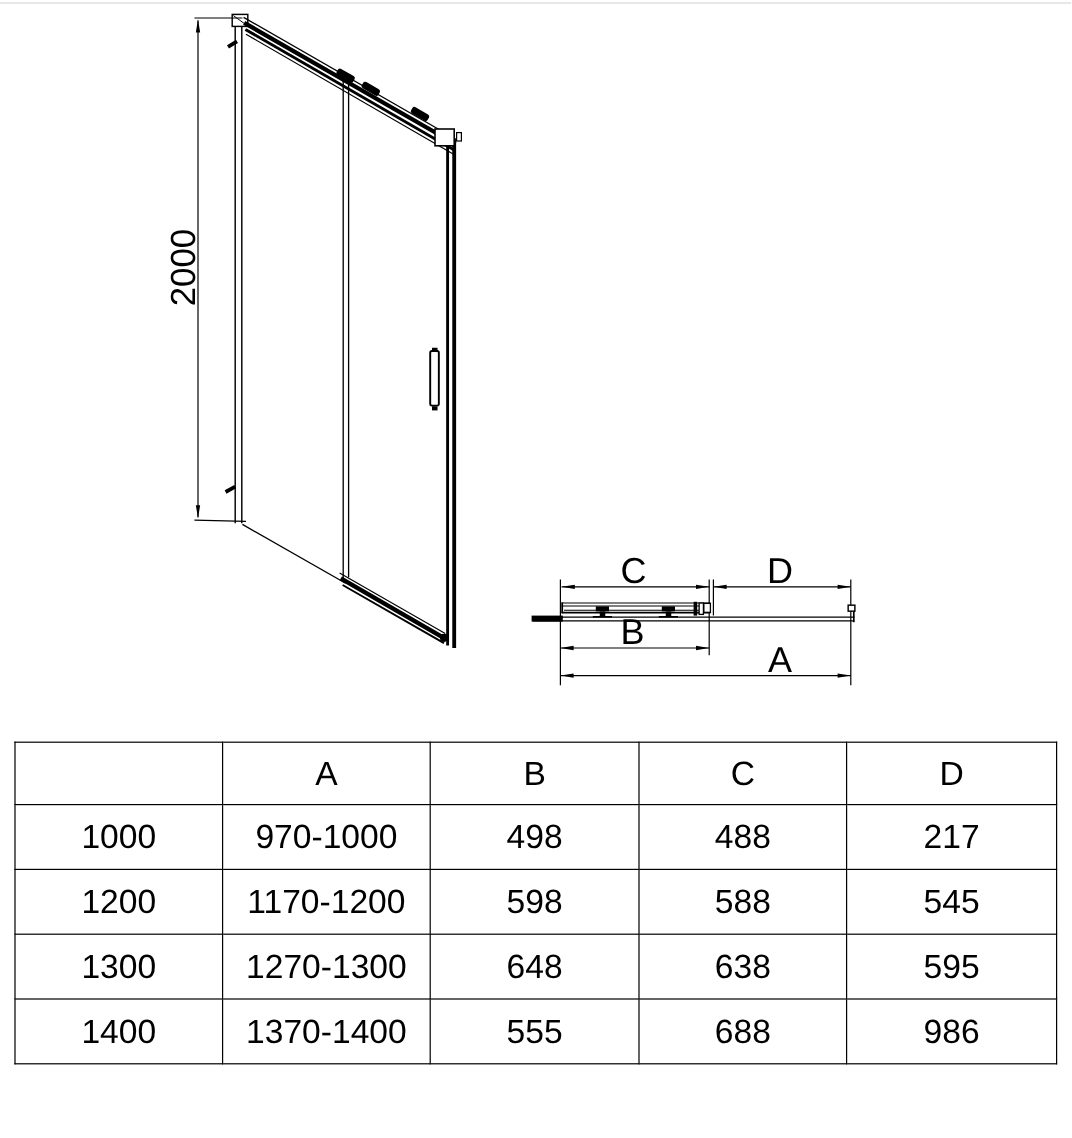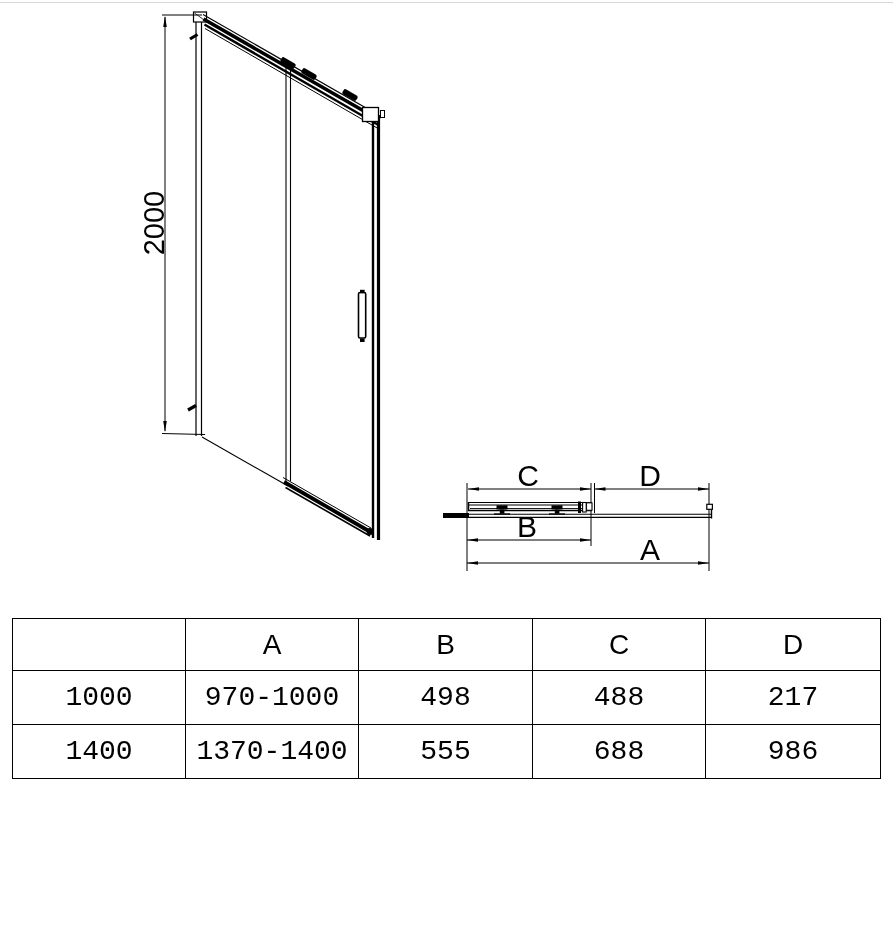--- a/index.html
+++ b/index.html
@@ -8,21 +8,21 @@
   .top-rule{position:absolute;top:2px;left:0;width:893px;height:1px;background:#d9d9d9;}
   svg.drawings{position:absolute;top:0;left:0;display:block;}
   svg.drawings line, svg.drawings rect, svg.drawings polygon, svg.drawings circle{shape-rendering:geometricPrecision;}
   svg.drawings text{font-family:"Liberation Sans",sans-serif;fill:#000;}
   table.size-table{position:absolute;top:618px;left:12px;border-collapse:collapse;table-layout:fixed;background:#fff;}
   table.size-table th, table.size-table td{
     border:1px solid #000;font-size:28px;font-weight:400;color:#000;
     text-align:center;vertical-align:middle;padding:0;line-height:1;
   }
   table.size-table th{height:51px;}
-  table.size-table td{height:53px;font-family:Liberation Mono, monospace;}
+  table.size-table td{height:53px;}
 </style>
 </head>
 <body>
 
 <div class="canvas">
 
   <div class="top-rule"></div>
 
   <svg class="drawings" width="893" height="600" viewBox="0 0 893 600">
 
@@ -172,20 +172,34 @@
     </thead>
     <tbody>
       <tr>
         <td>1000</td>
         <td>970-1000</td>
         <td>498</td>
         <td>488</td>
         <td>217</td>
       </tr>
       <tr>
+        <td>1200</td>
+        <td>1170-1200</td>
+        <td>598</td>
+        <td>588</td>
+        <td>545</td>
+      </tr>
+      <tr>
+        <td>1300</td>
+        <td>1270-1300</td>
+        <td>648</td>
+        <td>638</td>
+        <td>595</td>
+      </tr>
+      <tr>
         <td>1400</td>
         <td>1370-1400</td>
         <td>555</td>
         <td>688</td>
         <td>986</td>
       </tr>
     </tbody>
   </table>
 </div>
 

